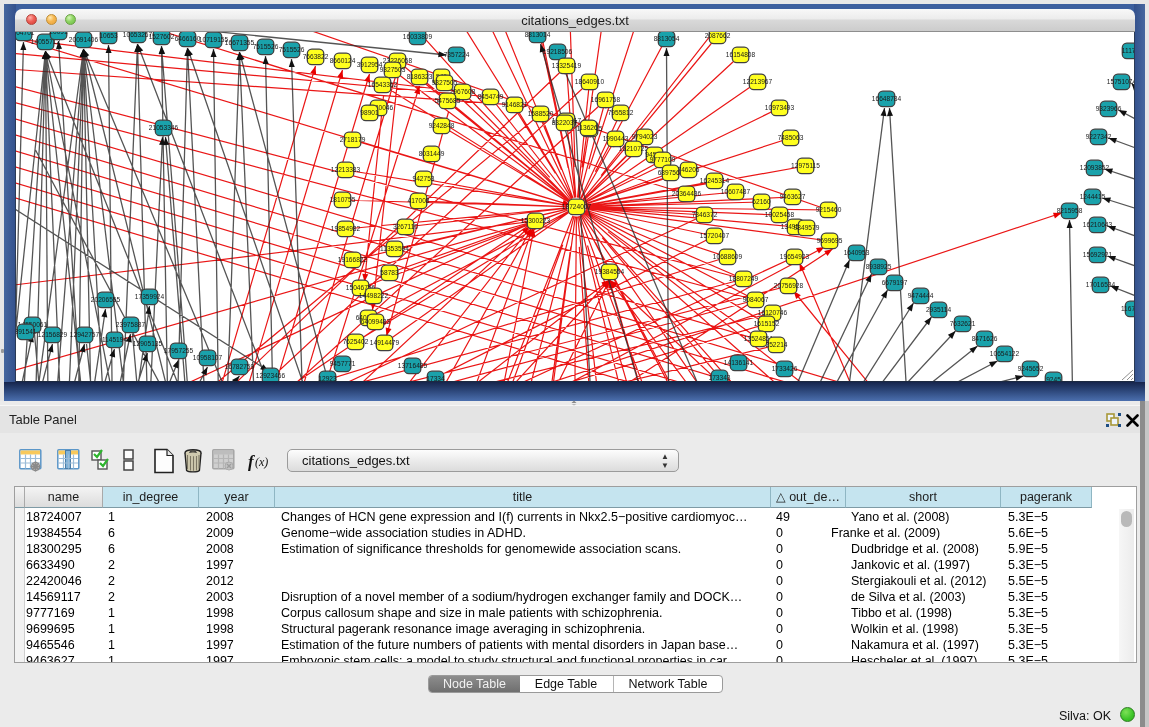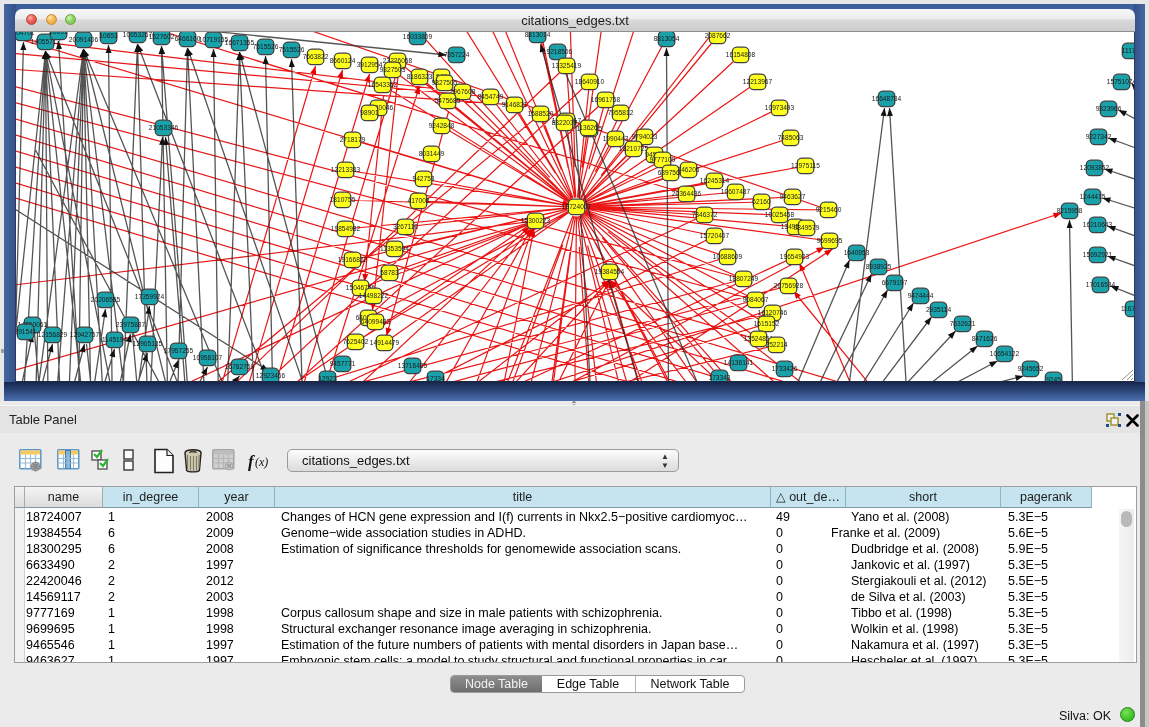--- a/index.html
+++ b/index.html
@@ -51,21 +51,21 @@
   .th { position:absolute; top:0; height:21px; background:#c5e4ef; border-right:1px solid #8fb6c3;
         font-size:12.5px; color:#1d1d1d; text-align:center; line-height:21px; border-bottom:1px solid #7e9aa5;}
   .th.gray { background:linear-gradient(to bottom,#f4f4f4,#dcdcdc); border-right:1px solid #a9a9a9; }
   .rows { position:absolute; left:0px; top:22px; width:1121px; font-size:12.5px; color:#000; }
   .tr { position:relative; height:16px; line-height:16px; white-space:nowrap; }
   .td { position:absolute; top:0; height:16px; overflow:hidden; }
   #gutter { position:absolute; left:0; top:0; width:10px; height:175px; background:#f2f2f2; border-right:1px solid #cfcfcf; }
   #vscroll { position:absolute; right:2px; top:22px; width:15px; height:153px; background:linear-gradient(to right,#f6f6f6,#ececec); }
   #vthumb { position:absolute; right:2px; top:2px; width:11px; height:16px; background:#b9b9b9; border-radius:6px; }
   
-  #tabs { position:absolute; left:450px; top:274px; width:295px; height:18px; border:1px solid #9a9a9a;
+  #tabs { position:absolute; left:428px; top:274px; width:295px; height:18px; border:1px solid #9a9a9a;
      border-radius:4px; background:#fff; font-size:12.5px; }
   #tab1 { position:absolute; left:0; top:0; width:91px; height:16px; border-radius:3px 0 0 3px;
      background:linear-gradient(to bottom,#8d8d8d,#6f6f6f); color:#f2f2f2; text-align:center; line-height:16px; }
   #tab2 { position:absolute; left:91px; top:0; width:92px; height:16px; color:#111; text-align:center; line-height:16px; }
   #tab3 { position:absolute; left:184px; top:0; width:109px; height:16px; color:#111; text-align:center; line-height:16px;
      border-left:1px solid #b5b5b5; }
   #statusline { position:absolute; left:0; top:299px; width:1149px; height:27px; }
   #mem { position:absolute; right:38px; top:9px; font-size:12.5px; color:#111; }
   #memdot { position:absolute; right:14px; top:7px; width:15px; height:15px; border-radius:50%;
      background:radial-gradient(circle at 38% 32%,#7de057,#3cc428 60%,#2eb31c); border:1.5px solid #2a7c1e; }
@@ -676,38 +676,39 @@
             <span class="td" style="left:93px;width:90px">2</span>
             <span class="td" style="left:191px;width:68px">2012</span>
             <span class="td" style="left:761px;width:72px">0</span>
             <span class="td" style="left:836px;width:152px">Stergiakouli et al. (2012)</span>
             <span class="td" style="left:993px;width:82px">5.5E−5</span>
           </div>
 <div class="tr">
             <span class="td" style="left:11px;width:75px">14569117</span>
             <span class="td" style="left:93px;width:90px">2</span>
             <span class="td" style="left:191px;width:68px">2003</span>
+            <span class="td" style="left:266px;width:492px">Disruption of a novel member of a sodium/hydrogen exchanger family and DOCK…</span>
             <span class="td" style="left:761px;width:72px">0</span>
             <span class="td" style="left:836px;width:152px">de Silva et al. (2003)</span>
             <span class="td" style="left:993px;width:82px">5.3E−5</span>
           </div>
 <div class="tr">
             <span class="td" style="left:11px;width:75px">9777169</span>
             <span class="td" style="left:93px;width:90px">1</span>
             <span class="td" style="left:191px;width:68px">1998</span>
             <span class="td" style="left:266px;width:492px">Corpus callosum shape and size in male patients with schizophrenia.</span>
             <span class="td" style="left:761px;width:72px">0</span>
             <span class="td" style="left:836px;width:152px">Tibbo et al. (1998)</span>
             <span class="td" style="left:993px;width:82px">5.3E−5</span>
           </div>
 <div class="tr">
             <span class="td" style="left:11px;width:75px">9699695</span>
             <span class="td" style="left:93px;width:90px">1</span>
             <span class="td" style="left:191px;width:68px">1998</span>
-            <span class="td" style="left:266px;width:492px">Structural exchanger resonance image averaging in schizophrenia.</span>
+            <span class="td" style="left:266px;width:492px">Structural pagerank resonance image averaging in schizophrenia.</span>
             <span class="td" style="left:761px;width:72px">0</span>
             <span class="td" style="left:836px;width:152px">Wolkin et al. (1998)</span>
             <span class="td" style="left:993px;width:82px">5.3E−5</span>
           </div>
 <div class="tr">
             <span class="td" style="left:11px;width:75px">9465546</span>
             <span class="td" style="left:93px;width:90px">1</span>
             <span class="td" style="left:191px;width:68px">1997</span>
             <span class="td" style="left:266px;width:492px">Estimation of the future numbers of patients with mental disorders in Japan base…</span>
             <span class="td" style="left:761px;width:72px">0</span>

